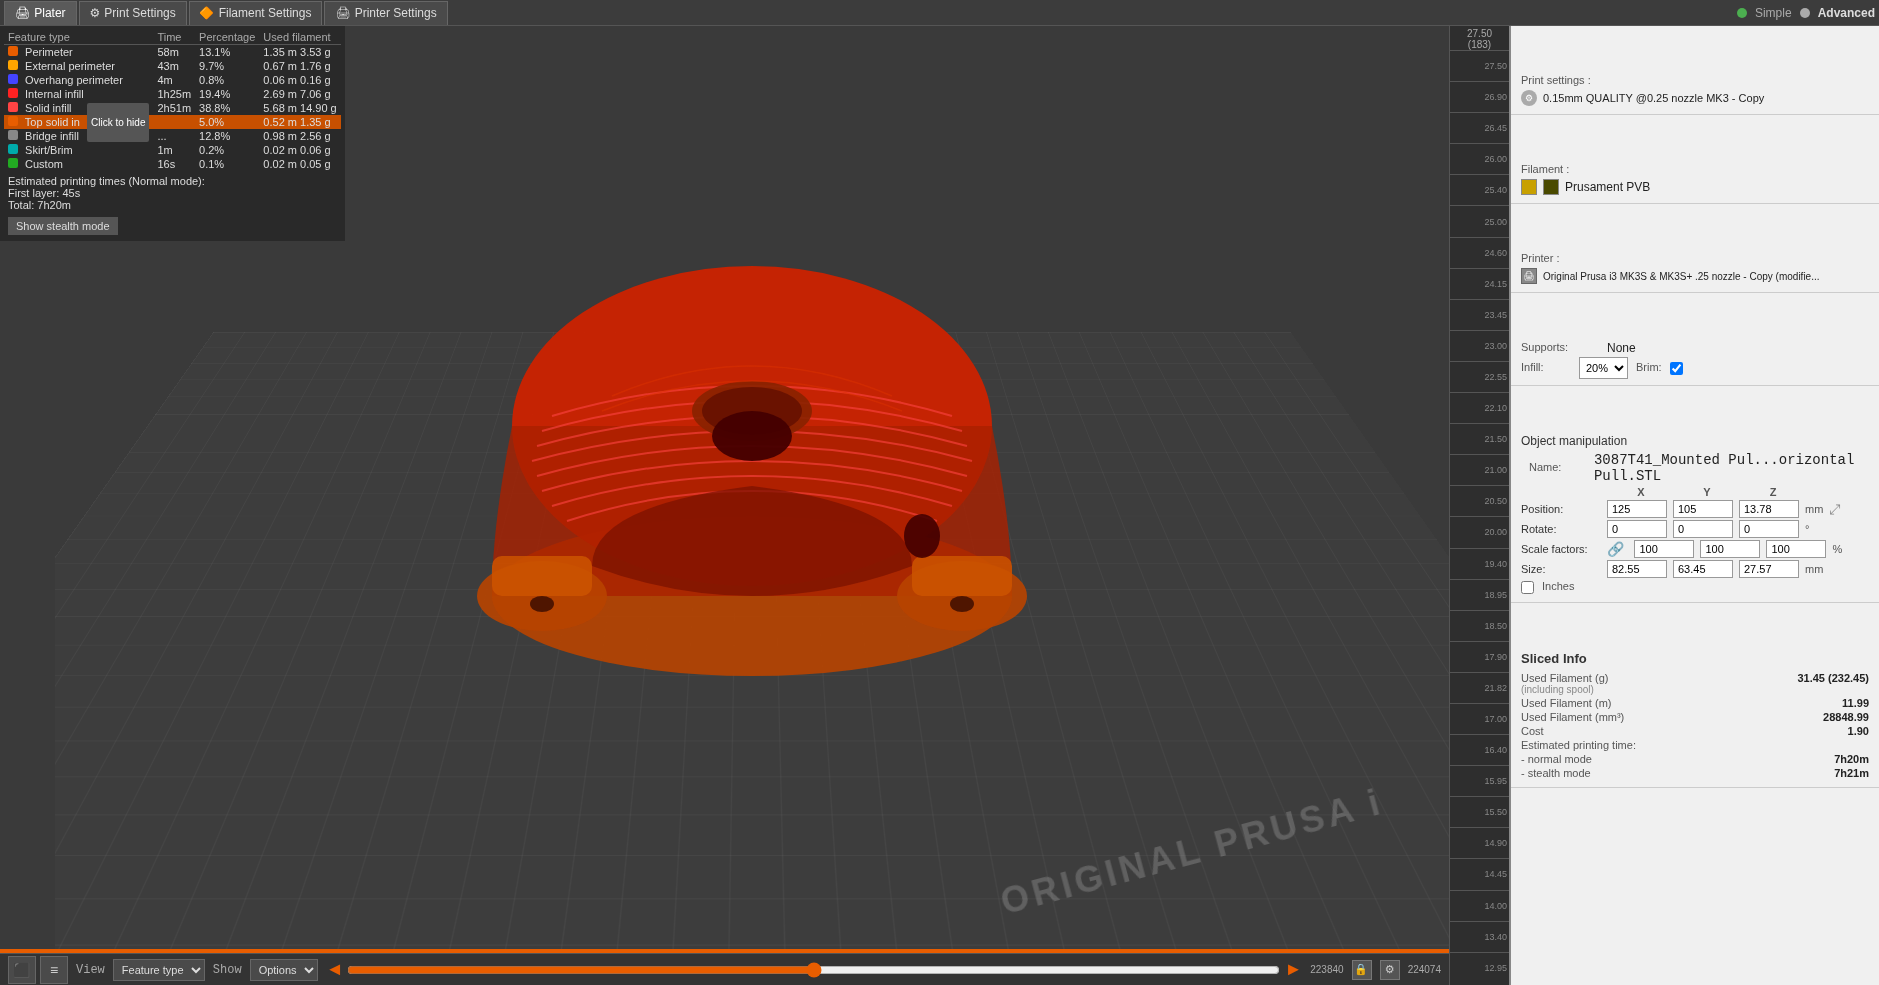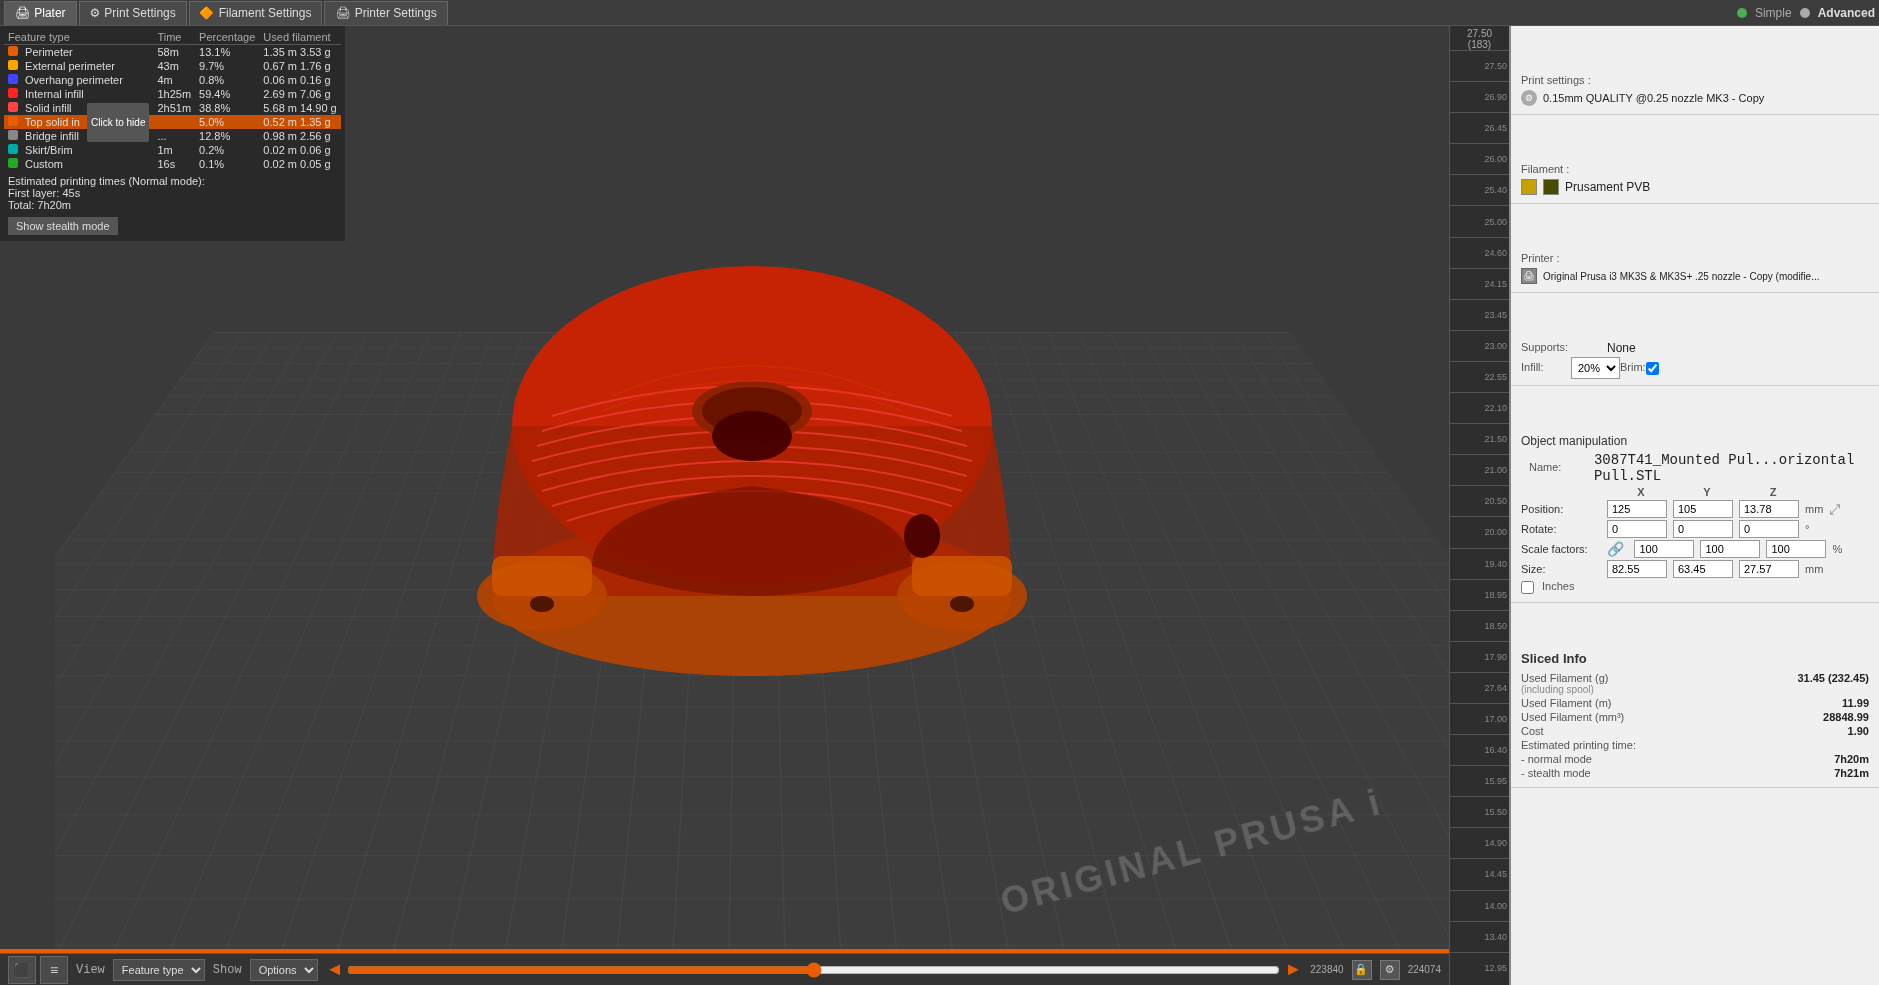--- a/index.html
+++ b/index.html
@@ -68,21 +68,21 @@
     .rp-input { border: 1px solid #999; background: #fff; padding: 2px 4px; font-size: 11px; width: 60px; }
     .rp-title { font-size: 12px; color: #333; margin-bottom: 4px; }
     .coord-labels { display: flex; gap: 6px; margin-left: 90px; margin-bottom: 2px; }
     .coord-label { width: 60px; text-align: center; font-size: 11px; color: #555; font-weight: bold; }
     .coord-row-label { width: 80px; font-size: 11px; color: #333; }
     .rp-unit { font-size: 11px; color: #555; }
     .filament-swatch { width: 16px; height: 16px; background: #c8a000; border: 1px solid #888; display: inline-block; }
     .filament-swatch2 { width: 16px; height: 16px; background: #7a7a00; border: 1px solid #888; display: inline-block; }
     .printer-icon { width: 16px; height: 16px; background: #888; border: 1px solid #666; display: inline-flex; align-items: center; justify-content: center; font-size: 9px; color: #fff; }
     .settings-icon2 { width: 16px; height: 16px; background: #aaa; border-radius: 50%; display: inline-flex; align-items: center; justify-content: center; font-size: 9px; color: #fff; }
-    .infill-row { display: flex; align-items: center; }
+    .infill-row { display: flex; align-items: center; gap: 8px; }
     .infill-select { border: 1px solid #999; background: #fff; padding: 2px; font-size: 11px; height: 22px; }
     .brim-checkbox { margin-right: 2px; }
     .inches-checkbox { margin-right: 2px; }
     .lock-symbol { font-size: 14px; color: #888; margin-right: 4px; }
     .sliced-title { font-size: 13px; font-weight: bold; color: #333; margin-bottom: 6px; }
     .sliced-row { display: flex; justify-content: space-between; margin-bottom: 2px; font-size: 11px; }
     .sliced-row-label { color: #555; }
     .sliced-row-value { color: #222; font-weight: bold; }
     .export-btn { width: 100%; background: #555; color: #fff; border: none; padding: 8px; font-size: 13px; cursor: pointer; margin-top: 4px; }
 
@@ -168,21 +168,21 @@
       <td>0.8%</td>
       <td>0.06 m 0.16 g</td>
     </tr>
             <tr>
       <td>
         <span style="display:inline-block;width:10px;height:10px;background:#ff2222;border-radius:2px;margin-right:4px;"></span>
         <span>Internal infill</span>
         
       </td>
       <td>1h25m</td>
-      <td>59.4%</td>
+      <td>19.4%</td>
       <td>2.69 m 7.06 g</td>
     </tr>
             <tr>
       <td>
         <span style="display:inline-block;width:10px;height:10px;background:#ff4444;border-radius:2px;margin-right:4px;"></span>
         <span>Solid infill</span>
         
       </td>
       <td>2h51m</td>
       <td>38.8%</td>
@@ -342,21 +342,21 @@
         <div class="scale-tick">22.55</div>
         <div class="scale-tick">22.10</div>
         <div class="scale-tick">21.50</div>
         <div class="scale-tick">21.00</div>
         <div class="scale-tick">20.50</div>
         <div class="scale-tick">20.00</div>
         <div class="scale-tick">19.40</div>
         <div class="scale-tick">18.95</div>
         <div class="scale-tick">18.50</div>
         <div class="scale-tick">17.90</div>
-        <div class="scale-tick">27.64</div>
+        <div class="scale-tick">21.82</div>
         <div class="scale-tick">17.00</div>
         <div class="scale-tick">16.40</div>
         <div class="scale-tick">15.95</div>
         <div class="scale-tick">15.50</div>
         <div class="scale-tick">14.90</div>
         <div class="scale-tick">14.45</div>
         <div class="scale-tick">14.00</div>
         <div class="scale-tick">13.40</div>
         <div class="scale-tick">12.95</div>
       </div>

